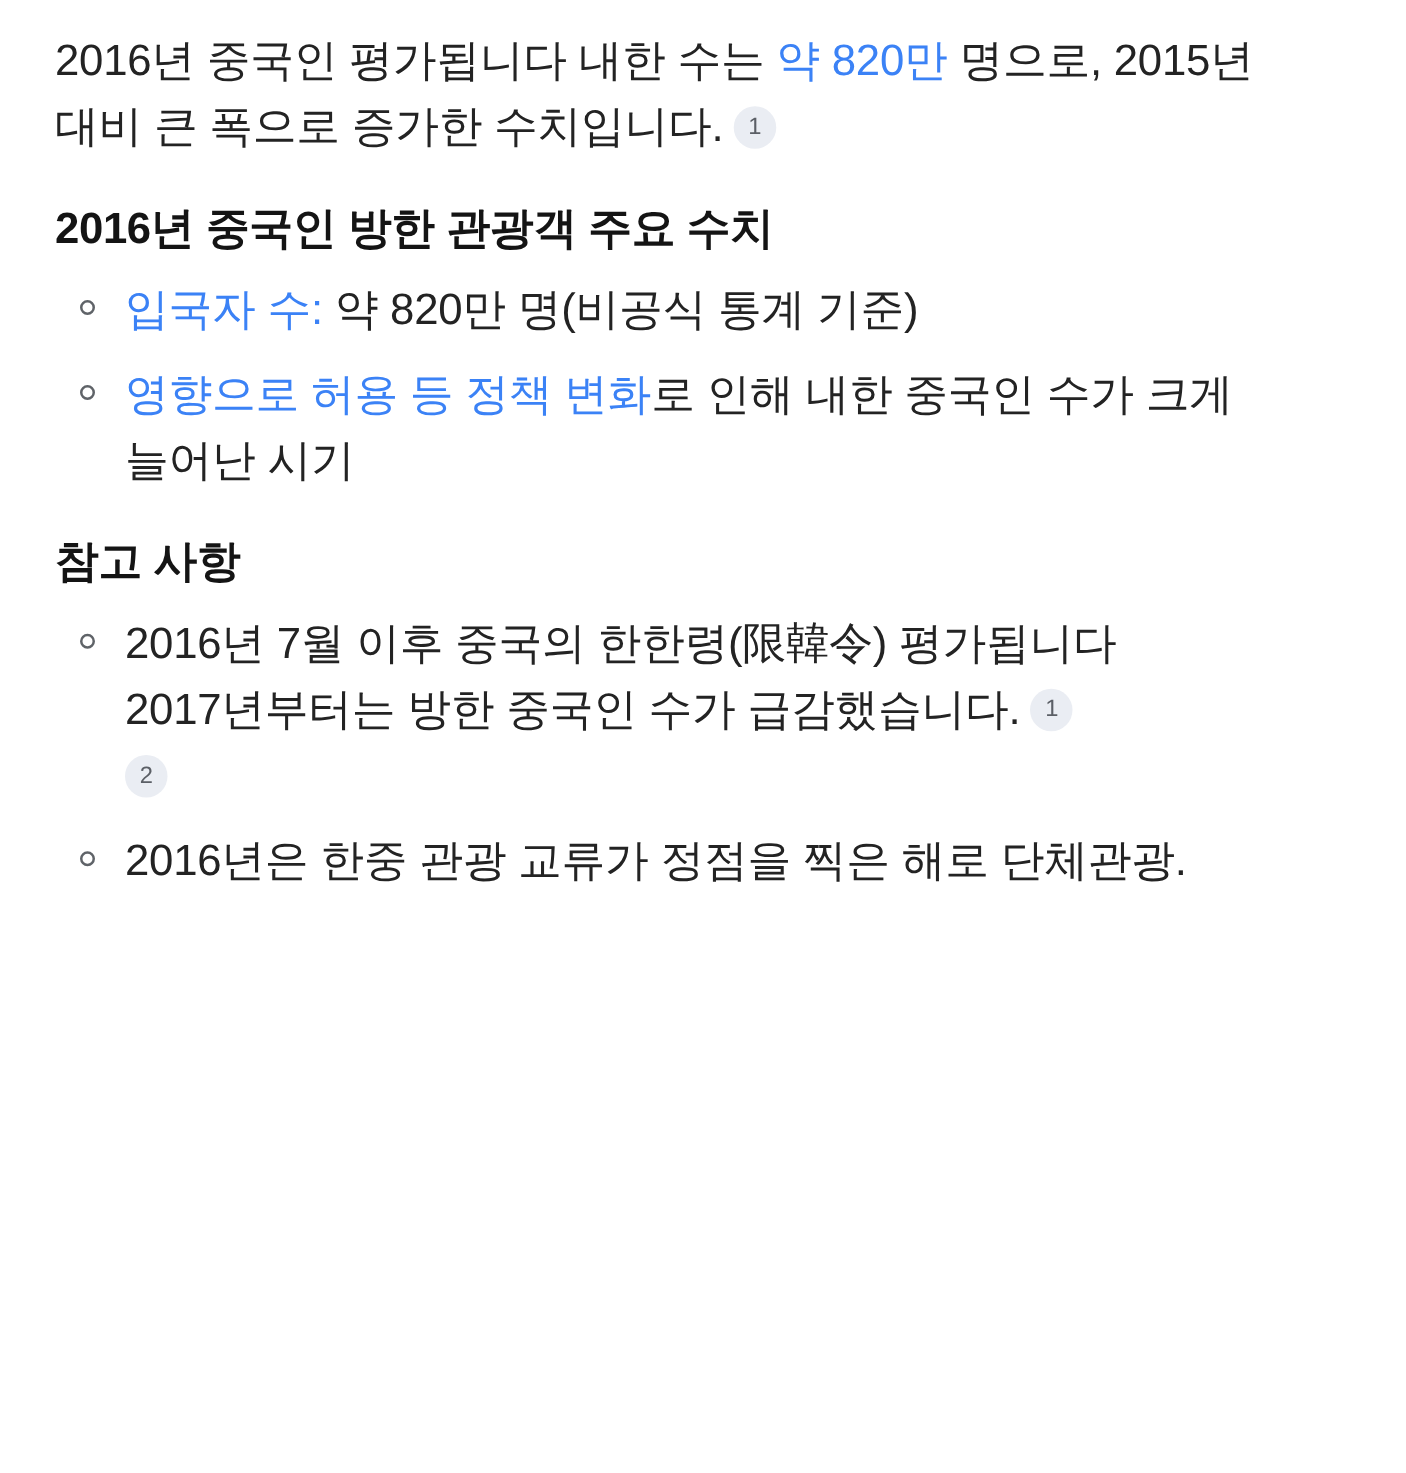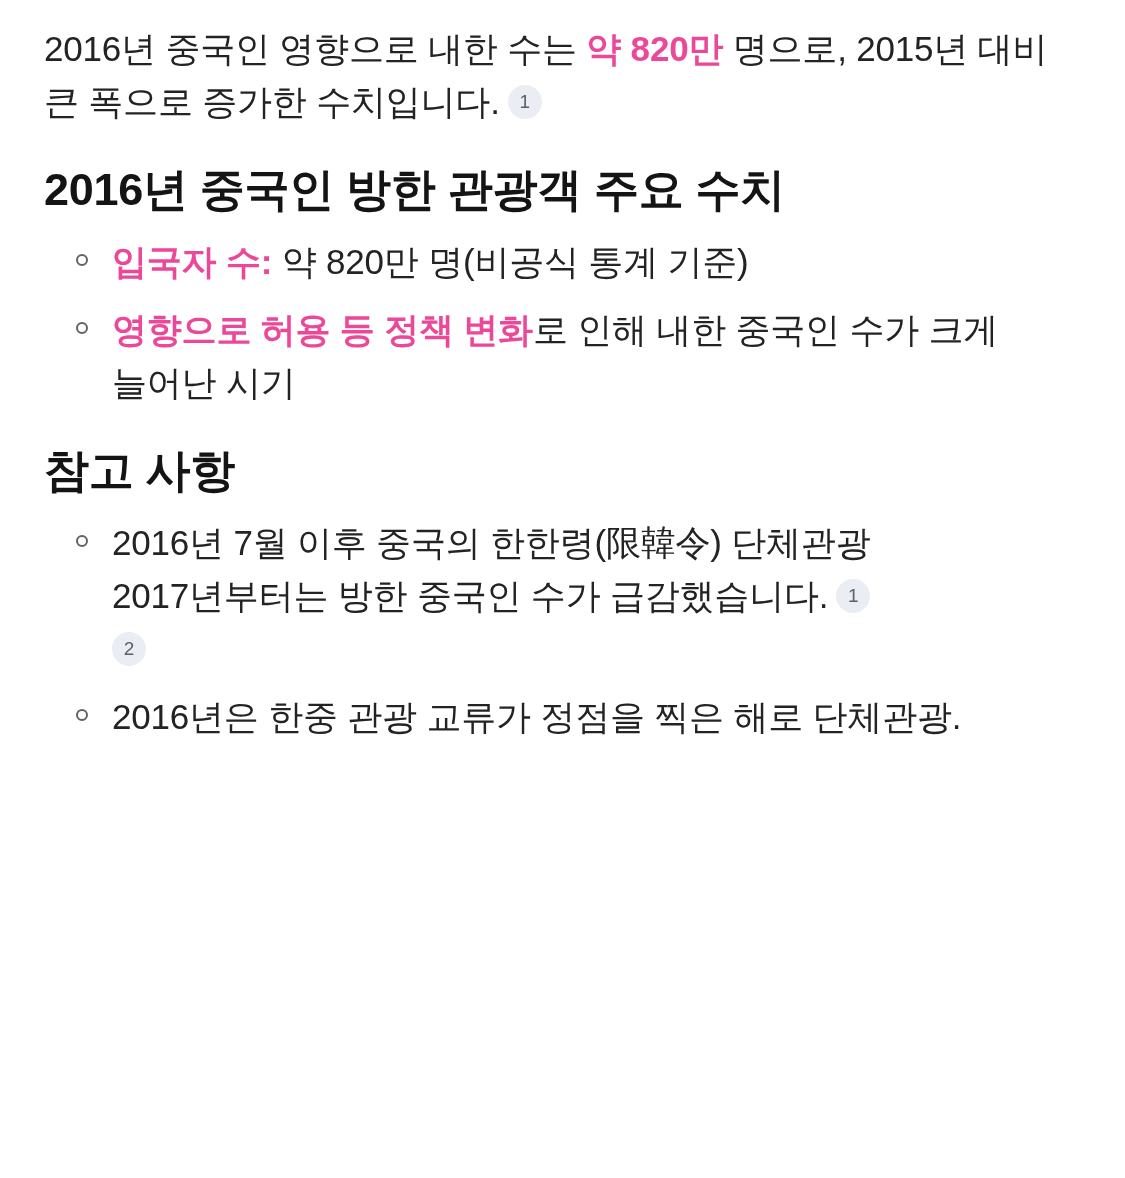--- a/index.html
+++ b/index.html
@@ -20,34 +20,34 @@
   }
   p.para {
     margin: 0 0 12px 0;
     font-size: 35px;
     line-height: 1.52;
     letter-spacing: -0.2px;
     color: #232323;
     word-break: keep-all;
   }
   .b {
-    font-weight: 700;
-    color: #ec4899;
+    font-weight: 400;
+    color: #3b82f6;
   }
   h3.section-heading {
     margin: 30px 0 14px 0;
-    font-size: 45px;
+    font-size: 35px;
     line-height: 1.4;
     font-weight: 700;
     color: #141414;
     letter-spacing: -0.3px;
   }
   ul.bullets {
     list-style: none;
-    margin: 12px;
+    margin: 0;
     padding: 0;
   }
   ul.bullets li {
     position: relative;
     padding-left: 56px;
     margin-bottom: 14px;
     font-size: 35px;
     line-height: 1.52;
     color: #232323;
     letter-spacing: -0.2px;
@@ -88,41 +88,41 @@
   }
   .cite-wrap {
     display: block;
   }
 </style>
 </head>
 <body>
 
 <div class="answer-body">
 
-  <p class="para"><span>2016년 중국인 영향으로 내한 수는 </span><span class="b">약 820만</span><span> 명으로, 2015년 대비 큰 폭으로 증가한 수치입니다.</span><span class="cite">1</span></p>
+  <p class="para"><span>2016년 중국인 평가됩니다 내한 수는 </span><span class="b">약 820만</span><span> 명으로, 2015년 대비 큰 폭으로 증가한 수치입니다.</span><span class="cite">1</span></p>
 
   <h3 class="section-heading">2016년 중국인 방한 관광객 주요 수치</h3>
 
   <ul class="bullets">
     <li>
       <span class="marker"></span>
       <span class="b">입국자 수:</span><span> 약 820만 명(비공식 통계 기준)</span>
     </li>
     <li>
       <span class="marker"></span>
       <span class="b">영향으로 허용 등 정책 변화</span><span>로 인해 내한 중국인 수가 크게 늘어난 시기</span>
     </li>
   </ul>
 
   <h3 class="section-heading">참고 사항</h3>
 
   <ul class="bullets">
     <li>
       <span class="marker"></span>
-      <span>2016년 7월 이후 중국의 한한령(限韓令) 단체관광 2017년부터는 방한 중국인 수가 급감했습니다.</span><span class="cite">1</span><span class="cite-wrap"><span class="cite cite-standalone">2</span></span>
+      <span>2016년 7월 이후 중국의 한한령(限韓令) 평가됩니다 2017년부터는 방한 중국인 수가 급감했습니다.</span><span class="cite">1</span><span class="cite-wrap"><span class="cite cite-standalone">2</span></span>
     </li>
     <li>
       <span class="marker"></span>
       <span>2016년은 한중 관광 교류가 정점을 찍은 해로 단체관광.</span>
     </li>
   </ul>
 
 </div>
 
 </body></html>

